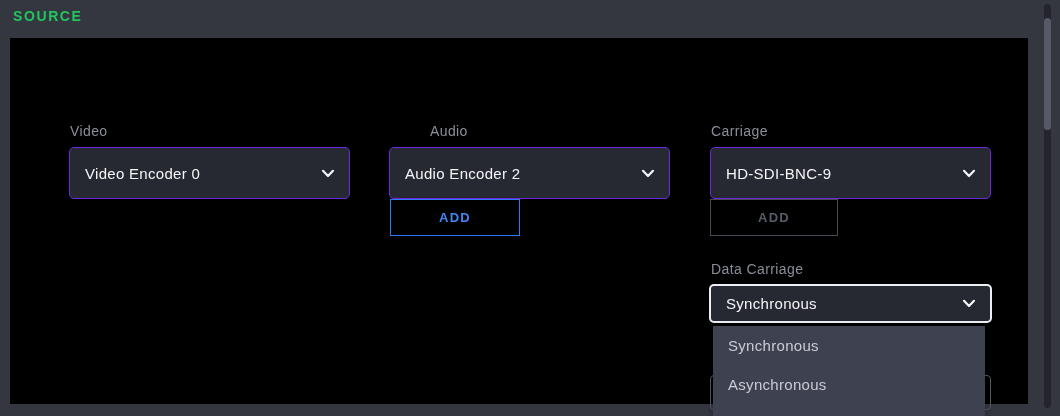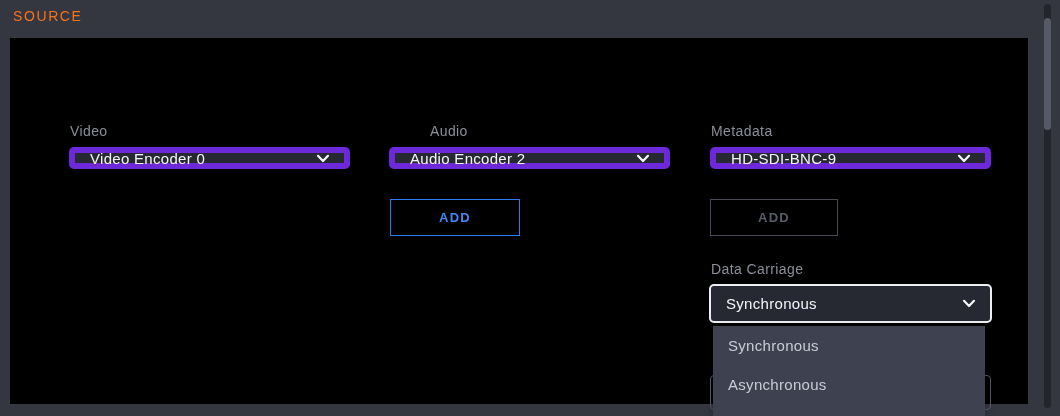--- a/index.html
+++ b/index.html
@@ -6,43 +6,43 @@
   html, body { width: 1060px; height: 416px; overflow: hidden; }
   body {
     font-family: "Liberation Sans", "DejaVu Sans", sans-serif;
     background: #343640;
     position: relative;
   }
   .screen { position: absolute; inset: 0; width: 1060px; height: 416px; }
 
   .section-title {
     position: absolute; left: 13px; top: 8px;
-    font-size: 14px; font-weight: 400; letter-spacing: 1.6px;
-    color: #f97316;
+    font-size: 14px; font-weight: 700; letter-spacing: 1.6px;
+    color: #22c55e;
   }
 
   .panel {
     position: absolute; left: 10px; top: 38px;
     width: 1018px; height: 366px;
     background: #000000;
   }
 
   .field-label {
     position: absolute;
     font-size: 14px; color: #8a8e99; letter-spacing: 0.4px;
   }
   .lbl-video    { left: 60px;  top: 85px; }
   .lbl-audio    { left: 380px; top: 85px; margin-left: 40px; }
   .lbl-metadata { left: 701px; top: 85px; }
   .lbl-carriage { left: 701px; top: 223px; }
 
   .select {
     position: absolute;
-    height: 22px; width: 281px;
-    border: 6px solid #6d28d9; border-radius: 5px;
+    height: 52px; width: 281px;
+    border: 1px solid #6d28d9; border-radius: 5px;
     background: #272932;
     display: flex; align-items: center;
     padding: 0 14px 0 15px;
     cursor: pointer;
   }
   .sel-video    { left: 59px;  top: 109px; }
   .sel-audio    { left: 379px; top: 109px; }
   .sel-metadata { left: 700px; top: 109px; }
   .sel-carriage {
     left: 699px; top: 246px; width: 283px; height: 39px;
@@ -130,21 +130,21 @@
     <div class="select sel-audio">
       <span class="value">Audio Encoder 2</span>
       <span class="chev">
         <svg width="14" height="9" viewBox="0 0 14 9">
             <path d="M2 1.8 L7 7 L12 1.8" stroke="#f5f6f8" stroke-width="2.2" fill="none" stroke-linecap="round" stroke-linejoin="round"></path>
           </svg>
       </span>
     </div>
     <button class="btn-add btn-add-audio">ADD</button>
 
-    <div class="field-label lbl-metadata">Metadata</div>
+    <div class="field-label lbl-metadata">Carriage</div>
     <div class="select sel-metadata">
       <span class="value">HD-SDI-BNC-9</span>
       <span class="chev">
         <svg width="14" height="9" viewBox="0 0 14 9">
             <path d="M2 1.8 L7 7 L12 1.8" stroke="#f5f6f8" stroke-width="2.2" fill="none" stroke-linecap="round" stroke-linejoin="round"></path>
           </svg>
       </span>
     </div>
     <button class="btn-add btn-add-metadata" disabled="">ADD</button>
 

